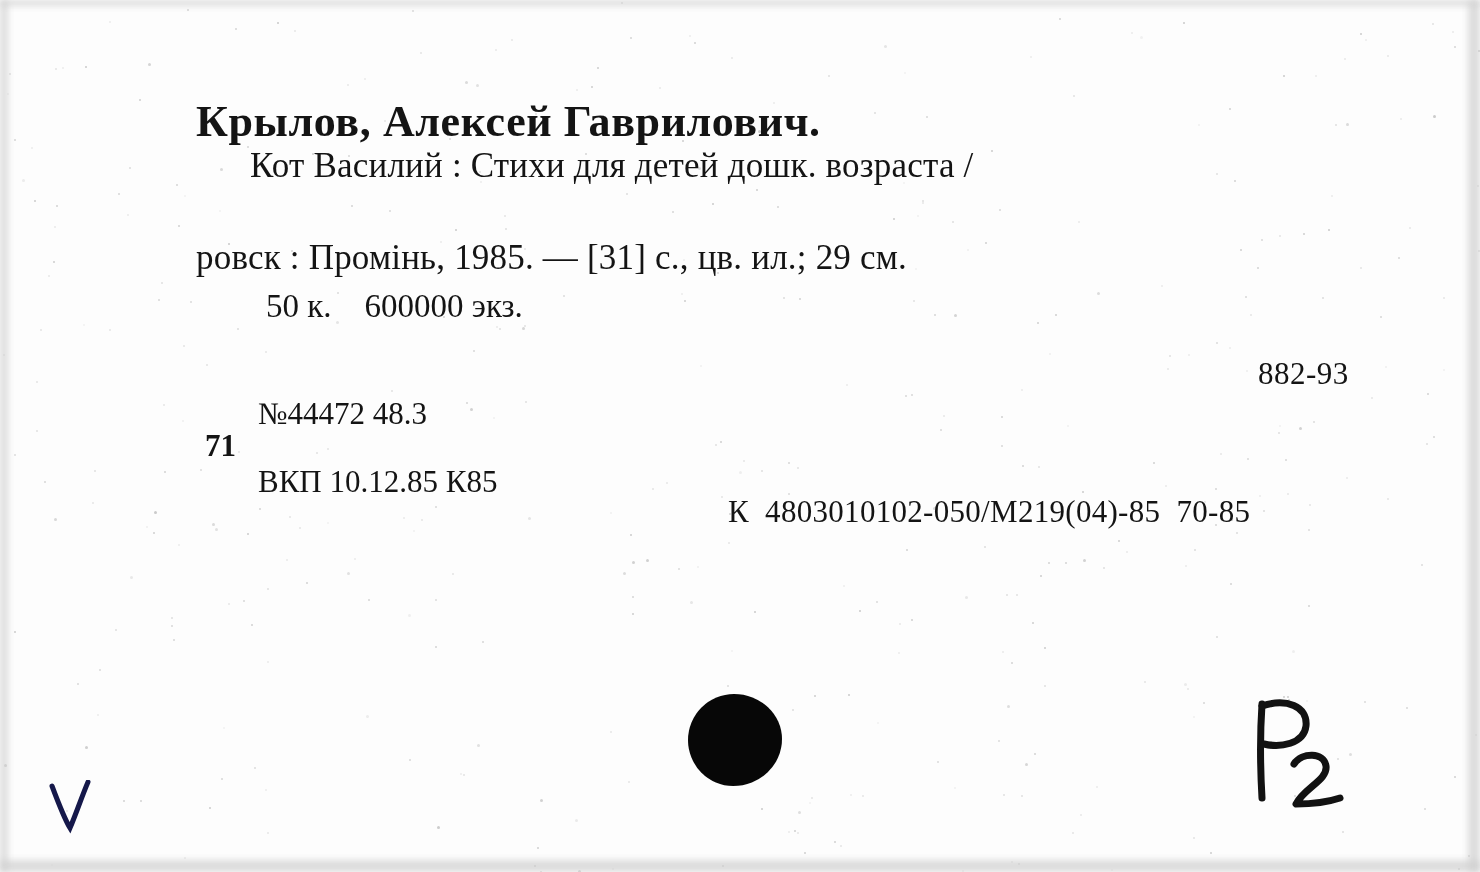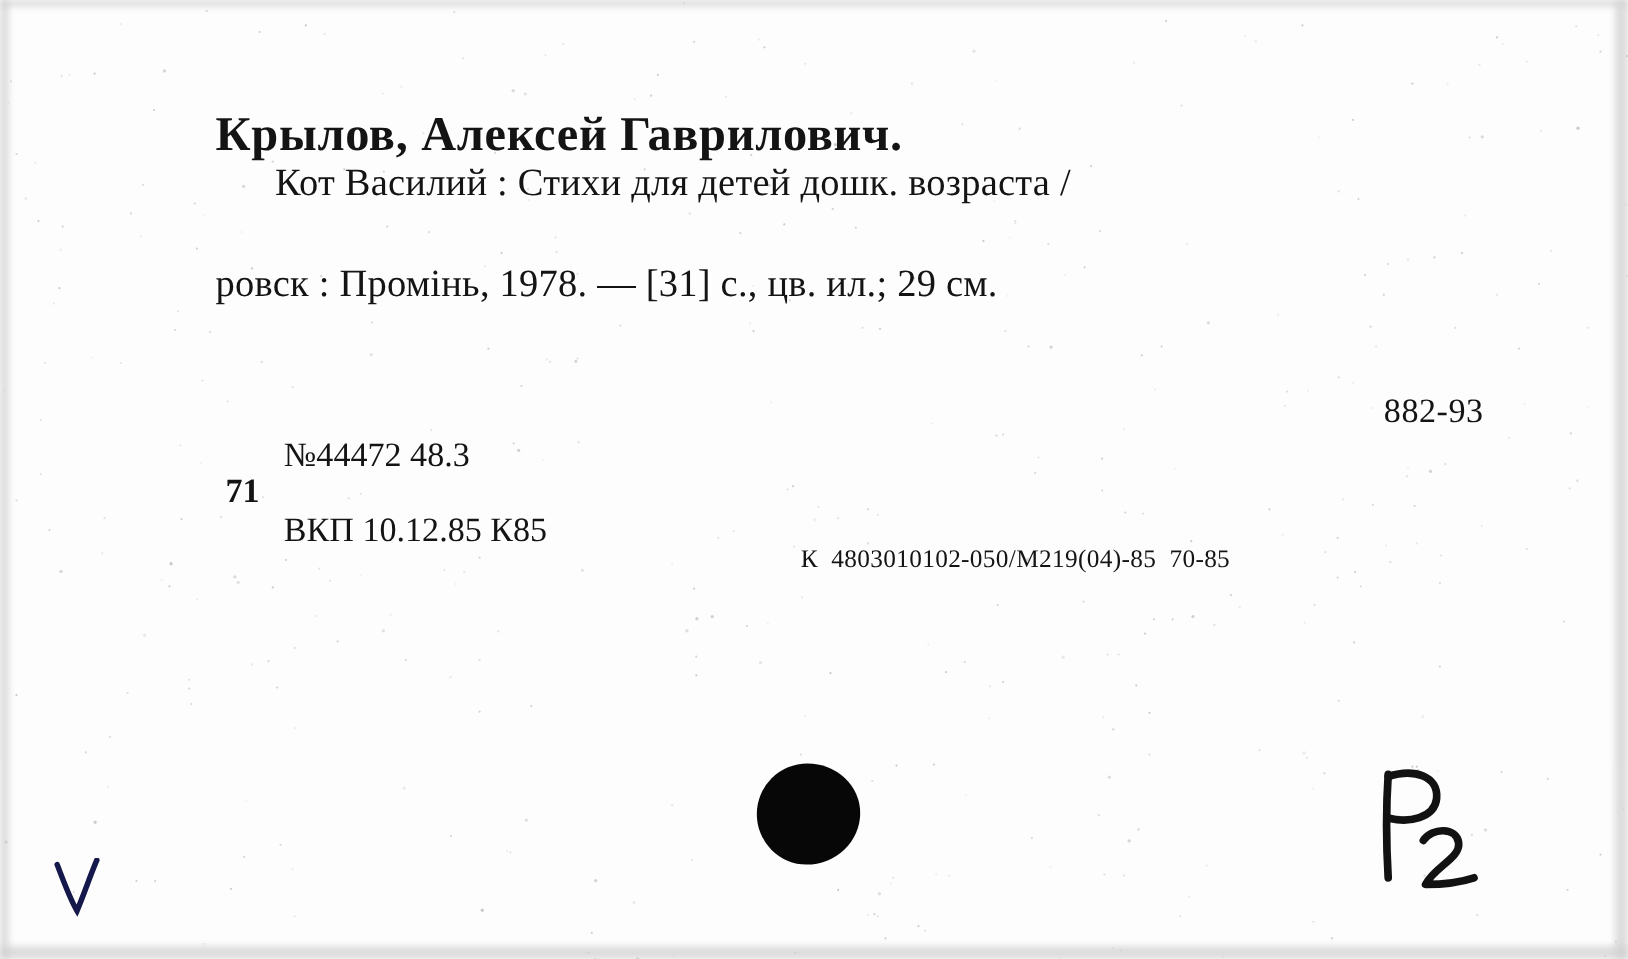--- a/index.html
+++ b/index.html
@@ -71,21 +71,21 @@
   }
 
   .stamp1 { left: 258px; top: 398px; font-size: 31px; }
   .stamp2-num { left: 205px; top: 430px; font-size: 31px; font-weight: bold; }
   .stamp2 { left: 258px; top: 430px; font-size: 31px; }
   .stamp3 { left: 258px; top: 466px; font-size: 31px; }
 
   .isbn-line {
     left: 728px;
     top: 496px;
-    font-size: 23px;
+    font-size: 31px;
     letter-spacing: 0.3px;
   }
 
   
   #blot {
     position: absolute;
     left: 688px;
     top: 694px;
     width: 94px;
     height: 92px;
@@ -546,22 +546,23 @@
       <i style="left:148px;top:63px;width:3px;height:3px;opacity:0.51"></i>
     </div>
 
   <div class="text-layer">
 
     <div class="line author">Крылов, Алексей Гаврилович.</div>
 
     <div class="line body-line b1">Кот Василий : Стихи для детей дошк. возраста /</div>
 
 
-    <div class="line body-line b3">ровск : Промінь, 1978. — [31] с., цв. ил.; 29 см.</div>
-
+    <div class="line body-line b3">ровск : Промінь, 1985. — [31] с., цв. ил.; 29 см.</div>
+
+    <div class="line price">50 к.    600000 экз.</div>
 
     <div class="line right-code">882-93</div>
 
     <div class="line stamp1">№44472 48.3</div>
 
     <div class="line stamp2-num">71</div>
 
 
     <div class="line stamp3">ВКП 10.12.85 К85</div>
 

